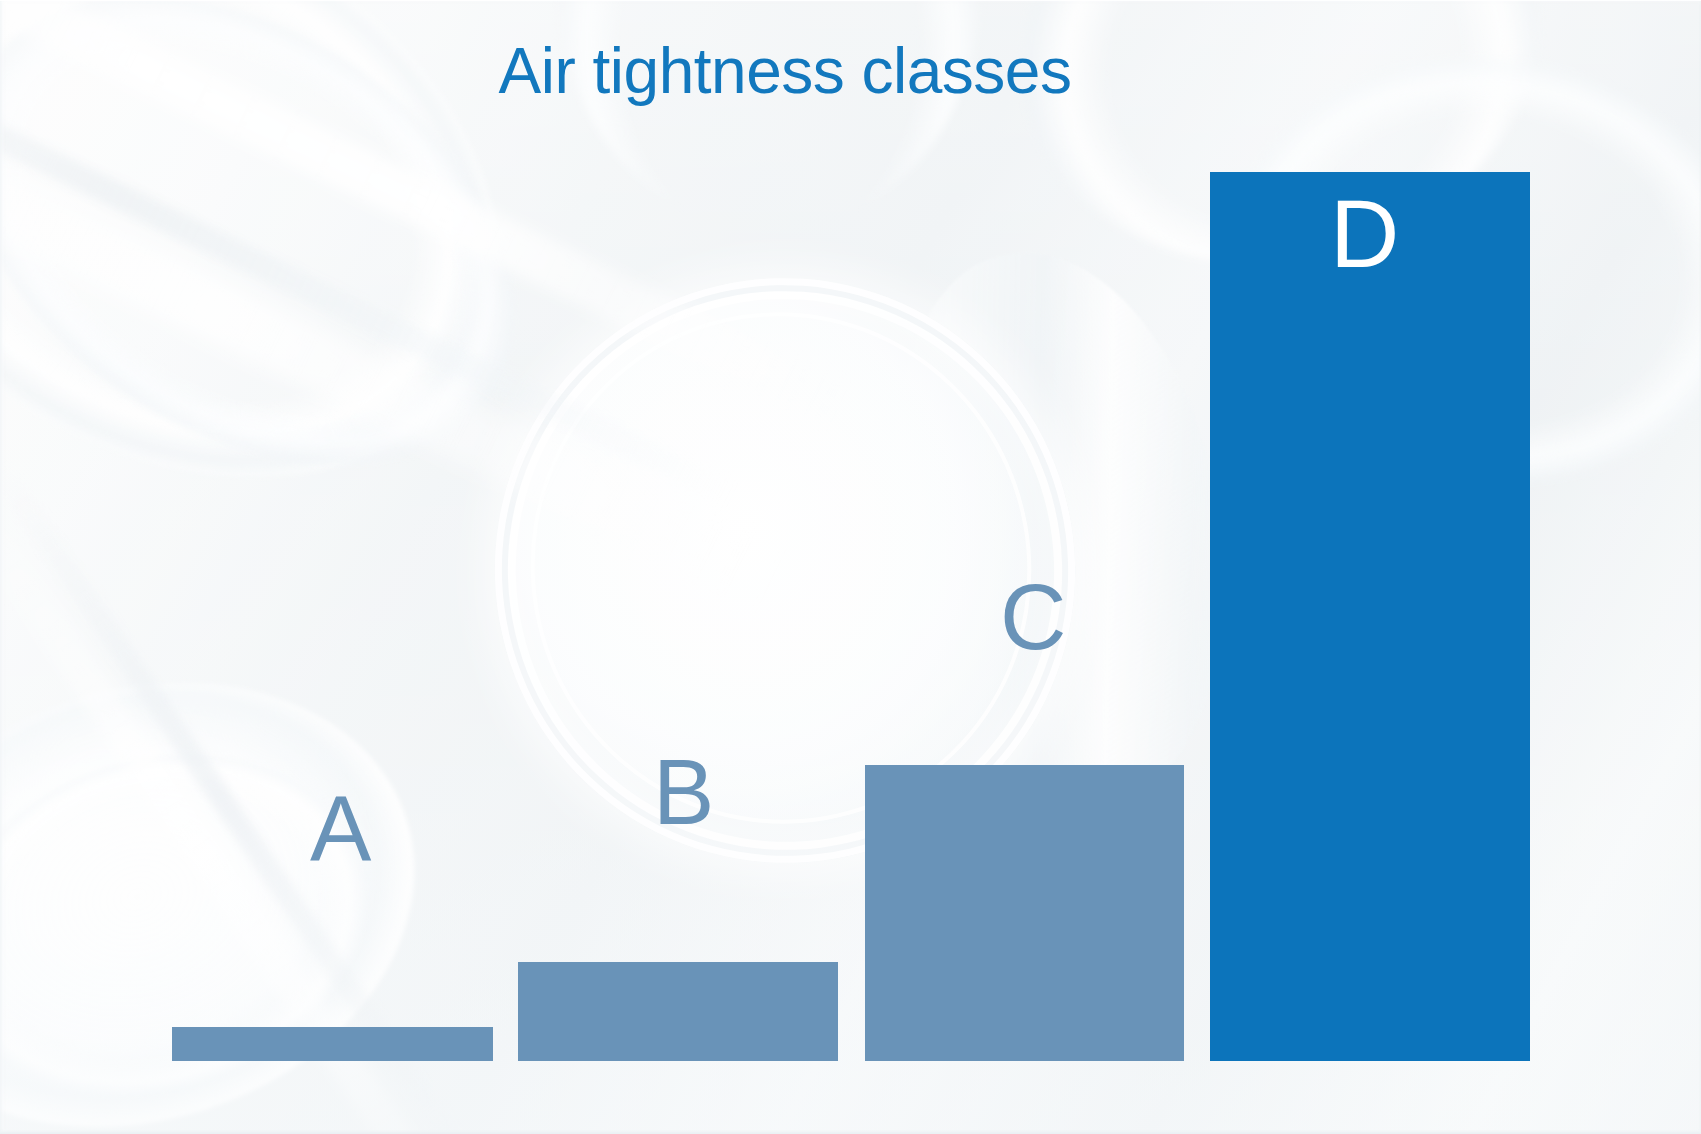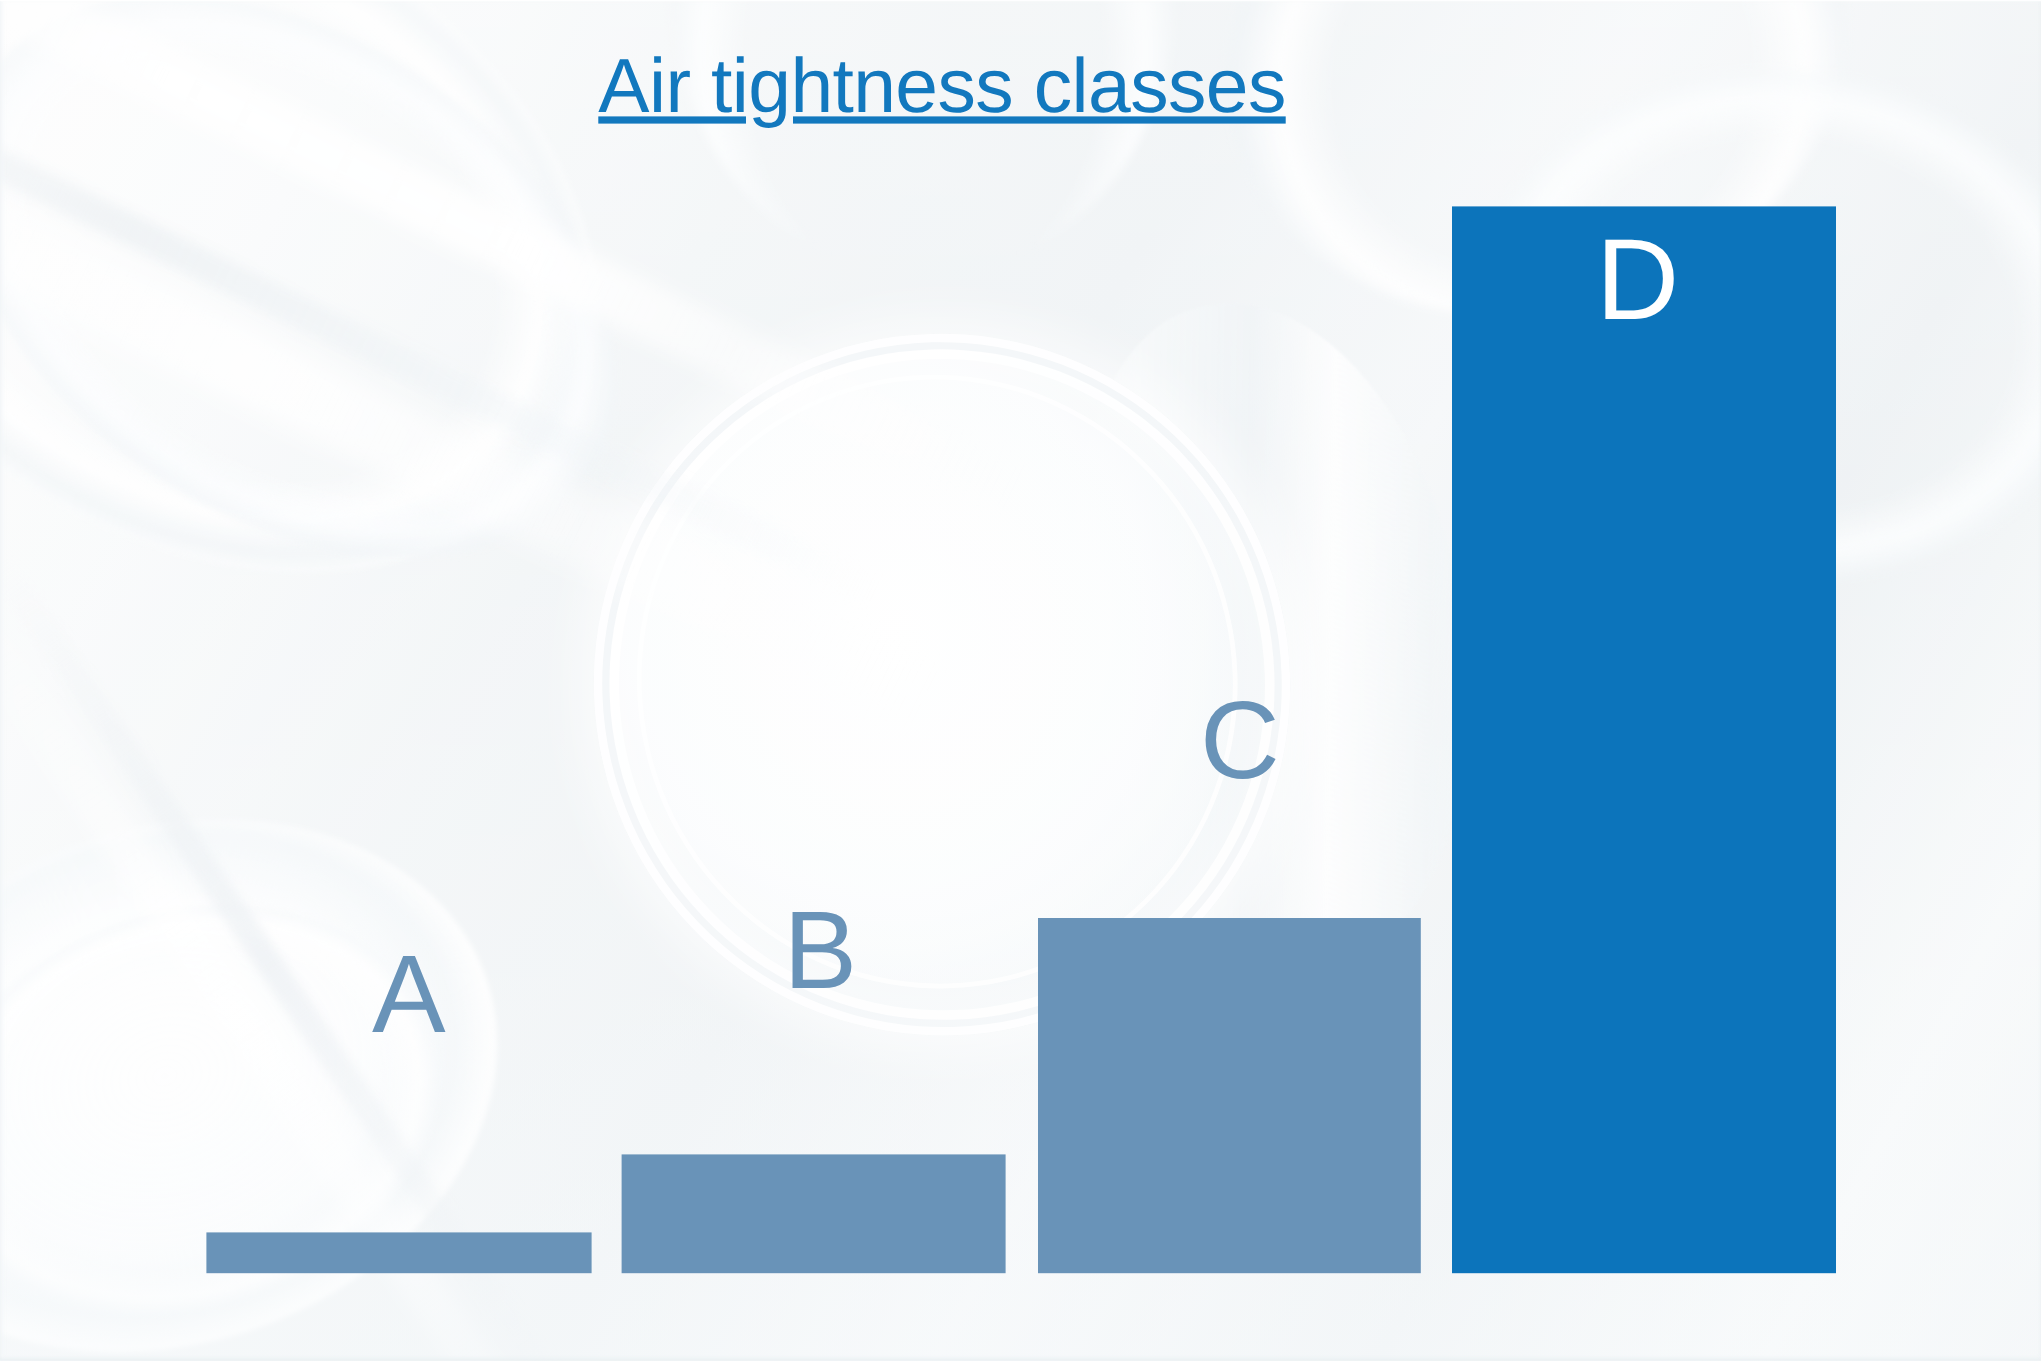--- a/index.html
+++ b/index.html
@@ -301,21 +301,20 @@
     position: absolute;
     left: 0;
     top: 34px;
     width: 1570px;
     text-align: center;
     font-size: 64px;
     font-weight: 400;
     letter-spacing: -0.5px;
     color: #1278be;
     white-space: nowrap;
-    text-decoration: underline;
   }
 
   
   .plot {
     position: absolute;
     left: 0;
     top: 0;
     width: 1701px;
     height: 1134px;
   }

